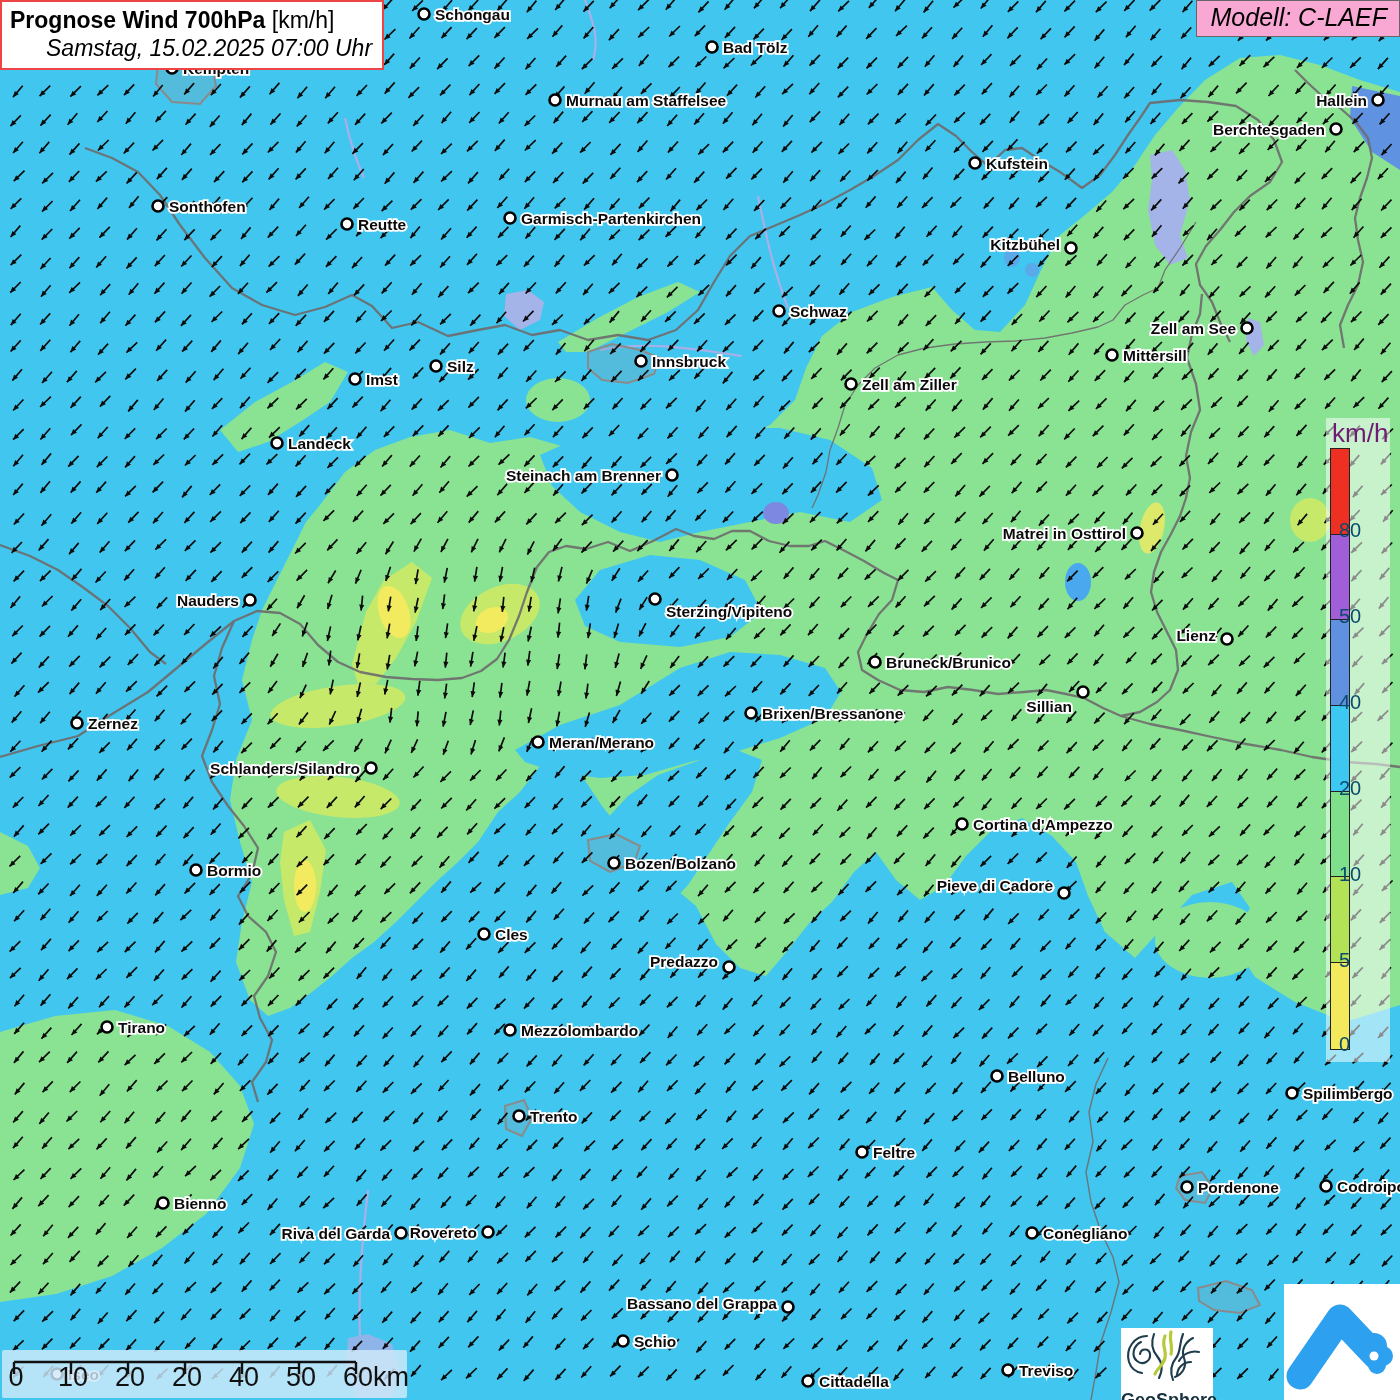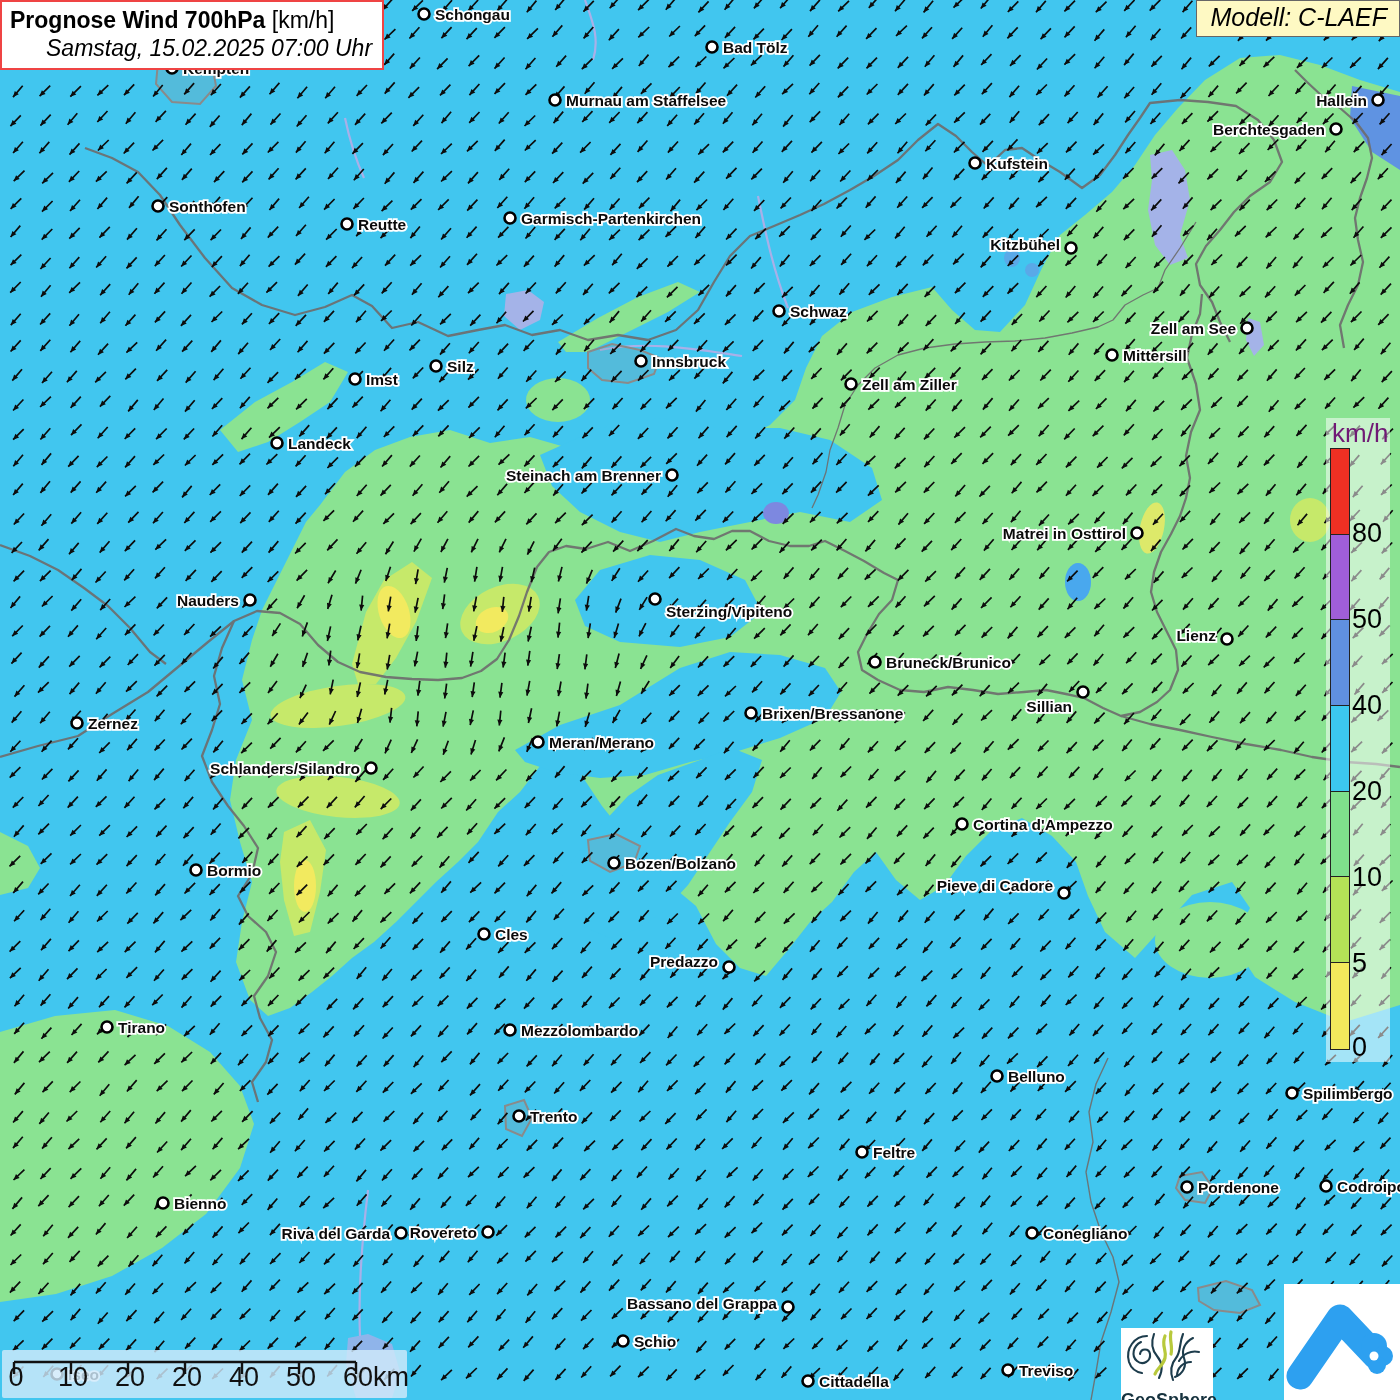--- a/index.html
+++ b/index.html
@@ -4,29 +4,29 @@
 <style>
   html,body{margin:0;padding:0;background:#ddd;}
   .stage{position:relative;width:1400px;height:1400px;overflow:hidden;
          font-family:"Liberation Sans",sans-serif;background:#41c6ef;}
   #map-svg{position:absolute;left:0;top:0;}
   .title-box{position:absolute;left:0;top:0;background:#fff;border:2px solid #ef4444;
              padding:4px 10px 6px 8px;line-height:1.22;}
   .title-box .t1{font-size:23px;color:#000;white-space:nowrap;}
   .title-box .t1 .b{font-weight:bold;}
   .title-box .t2{font-size:23px;font-style:italic;color:#000;white-space:nowrap;margin-left:36px;}
-  .model-box{position:absolute;right:0;top:0;background:#fef9c3;border:1px solid #666;
+  .model-box{position:absolute;right:0;top:0;background:#f9a8d4;border:1px solid #666;
              padding:2px 12px 4px 14px;font-size:25px;font-style:italic;color:#000;}
   .legend{position:absolute;left:1326px;top:418px;width:64px;height:644px;
           background:rgba(255,255,255,0.52);}
   .lg-unit{position:absolute;left:6px;top:0px;font-size:26px;color:#701a75;}
   .lg-bar{position:absolute;left:4px;top:30px;width:18px;height:600px;border:1px solid #222;}
   .lg-seg{width:100%;height:85.7px;box-sizing:border-box;border-bottom:1px solid #222;}
   .lg-seg:last-child{border-bottom:none;}
-  .lg-label{position:absolute;left:26px;width:40px;font-size:27px;color:#000000;line-height:1;}
+  .lg-label{position:absolute;left:13px;width:40px;font-size:20px;color:#0c4a6e;line-height:1;}
   .scalebar{position:absolute;left:2px;top:1350px;width:405px;height:48px;
             background:rgba(208,233,250,0.82);border-radius:2px;}
   .sb-svg{position:absolute;left:0;top:0;}
   .sb-label{position:absolute;top:14px;font-size:27px;color:#111;line-height:1;
             transform:translateX(-50%);white-space:nowrap;}
   .logo-geosphere{position:absolute;left:1121px;top:1284px;width:92px;height:124px;background:#fff;margin-top:44px;}
   .gs1{position:absolute;left:0;width:100%;top:62px;text-align:center;font-weight:bold;
        font-size:18px;color:#16323e;}
   .gs2{position:absolute;left:0;width:100%;top:84px;text-align:center;font-size:17px;color:#6d28d9;}
   .logo-blue{position:absolute;left:1284px;top:1284px;width:116px;height:116px;background:#fff;}

